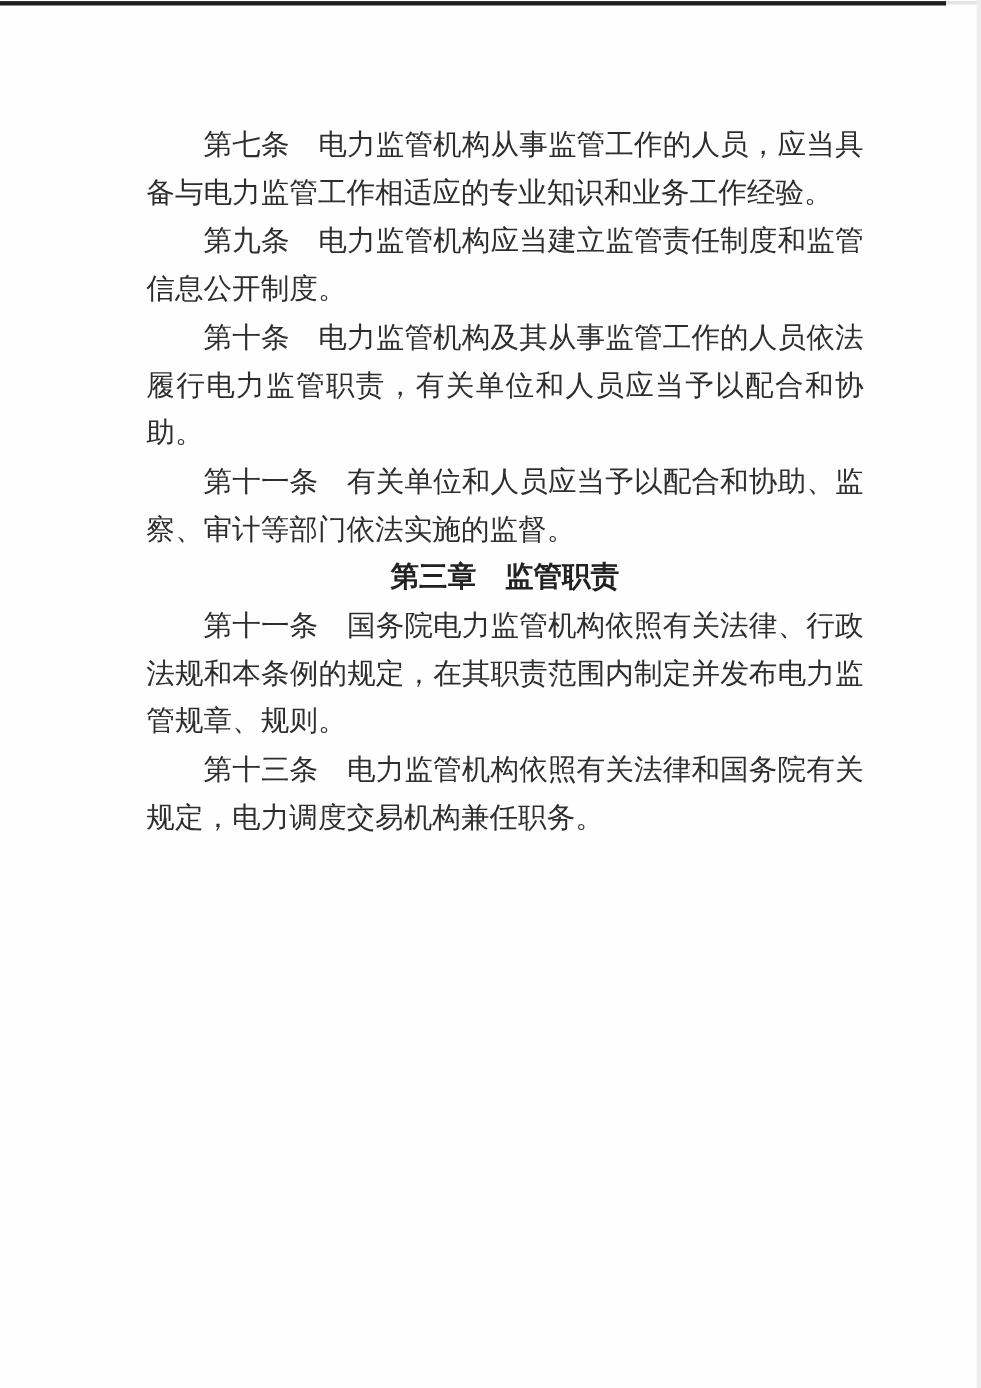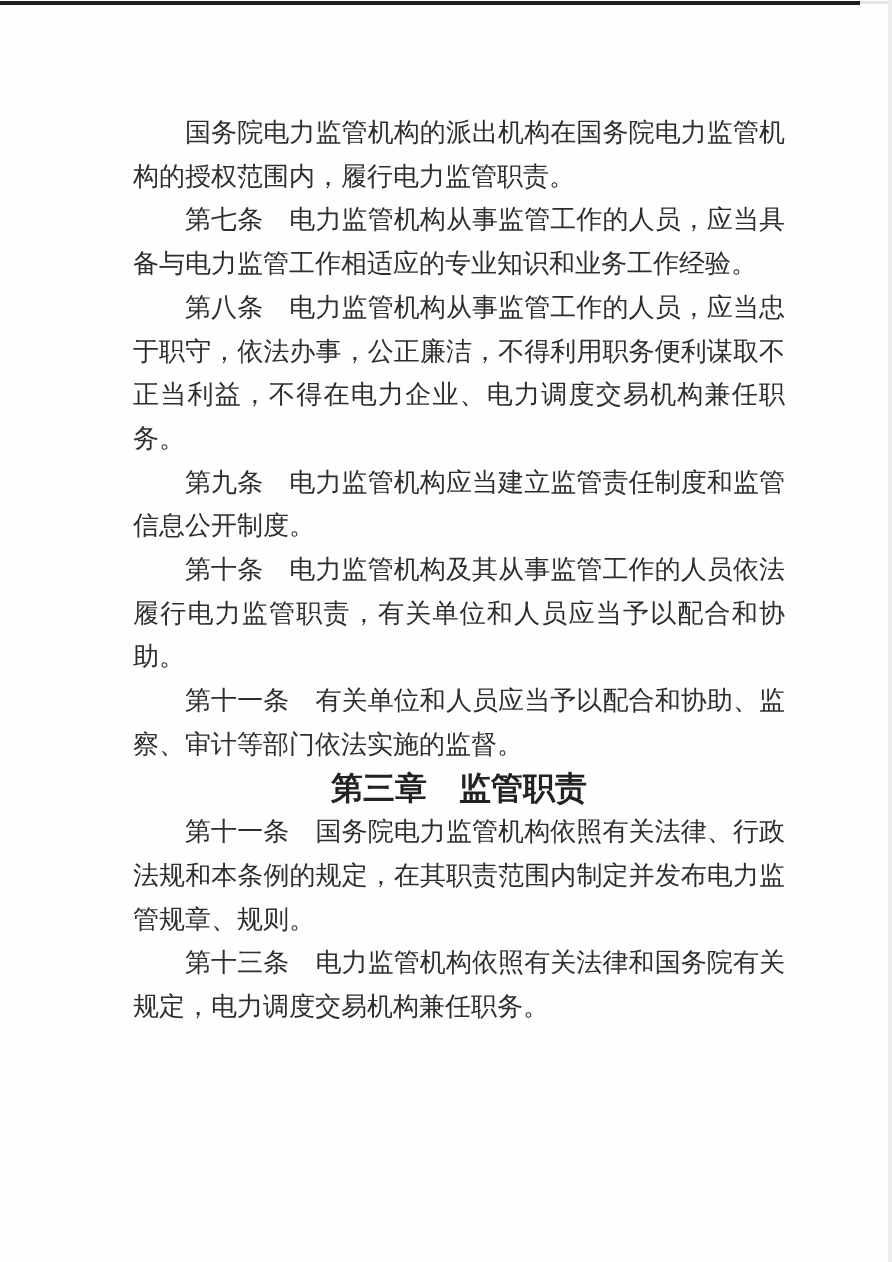--- a/index.html
+++ b/index.html
@@ -53,40 +53,38 @@
   }
   .doc-body p {
     margin: 0;
     padding: 0;
     text-indent: 2em;
     word-break: break-all;
   }
   .doc-body h2 {
     margin: 0;
     padding: 0;
-    font-size: 32px;
+    font-size: 26px;
     font-weight: 700;
     text-align: center;
     text-indent: 0;
     line-height: 43.7px;
     color: #222222;
   }
 </style>
 </head>
 <body>
 
 <div class="page">
   <div class="scan-top-bar"></div>
   <div class="scan-top-bar-faint"></div>
   <div class="scan-right-edge"></div>
 
   <div class="doc-body">
-    <p>国务院电力监管机构的派出机构在国务院电力监管机构的授权范围内，履行电力监管职责。</p>
     <p>第七条　电力监管机构从事监管工作的人员，应当具备与电力监管工作相适应的专业知识和业务工作经验。</p>
-    <p>第八条　电力监管机构从事监管工作的人员，应当忠于职守，依法办事，公正廉洁，不得利用职务便利谋取不正当利益，不得在电力企业、电力调度交易机构兼任职务。</p>
     <p>第九条　电力监管机构应当建立监管责任制度和监管信息公开制度。</p>
     <p>第十条　电力监管机构及其从事监管工作的人员依法履行电力监管职责，有关单位和人员应当予以配合和协助。</p>
     <p>第十一条　有关单位和人员应当予以配合和协助、监察、审计等部门依法实施的监督。</p>
     <h2>第三章　监管职责</h2>
     <p>第十一条　国务院电力监管机构依照有关法律、行政法规和本条例的规定，在其职责范围内制定并发布电力监管规章、规则。</p>
     <p>第十三条　电力监管机构依照有关法律和国务院有关规定，电力调度交易机构兼任职务。</p>
   </div>
 </div>
 
 </body></html>

